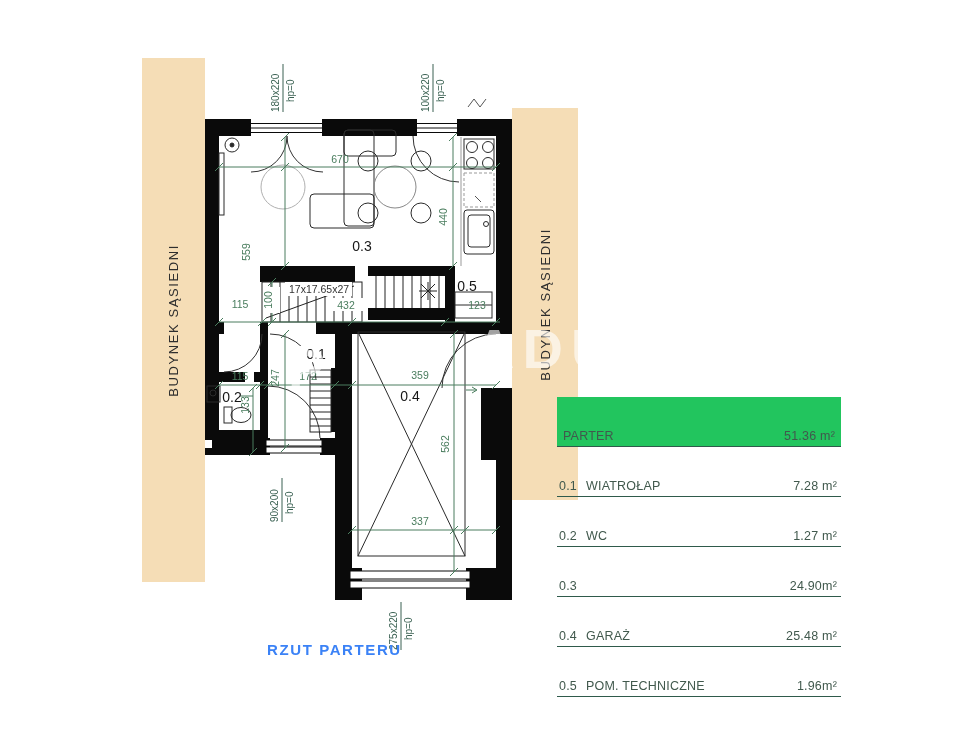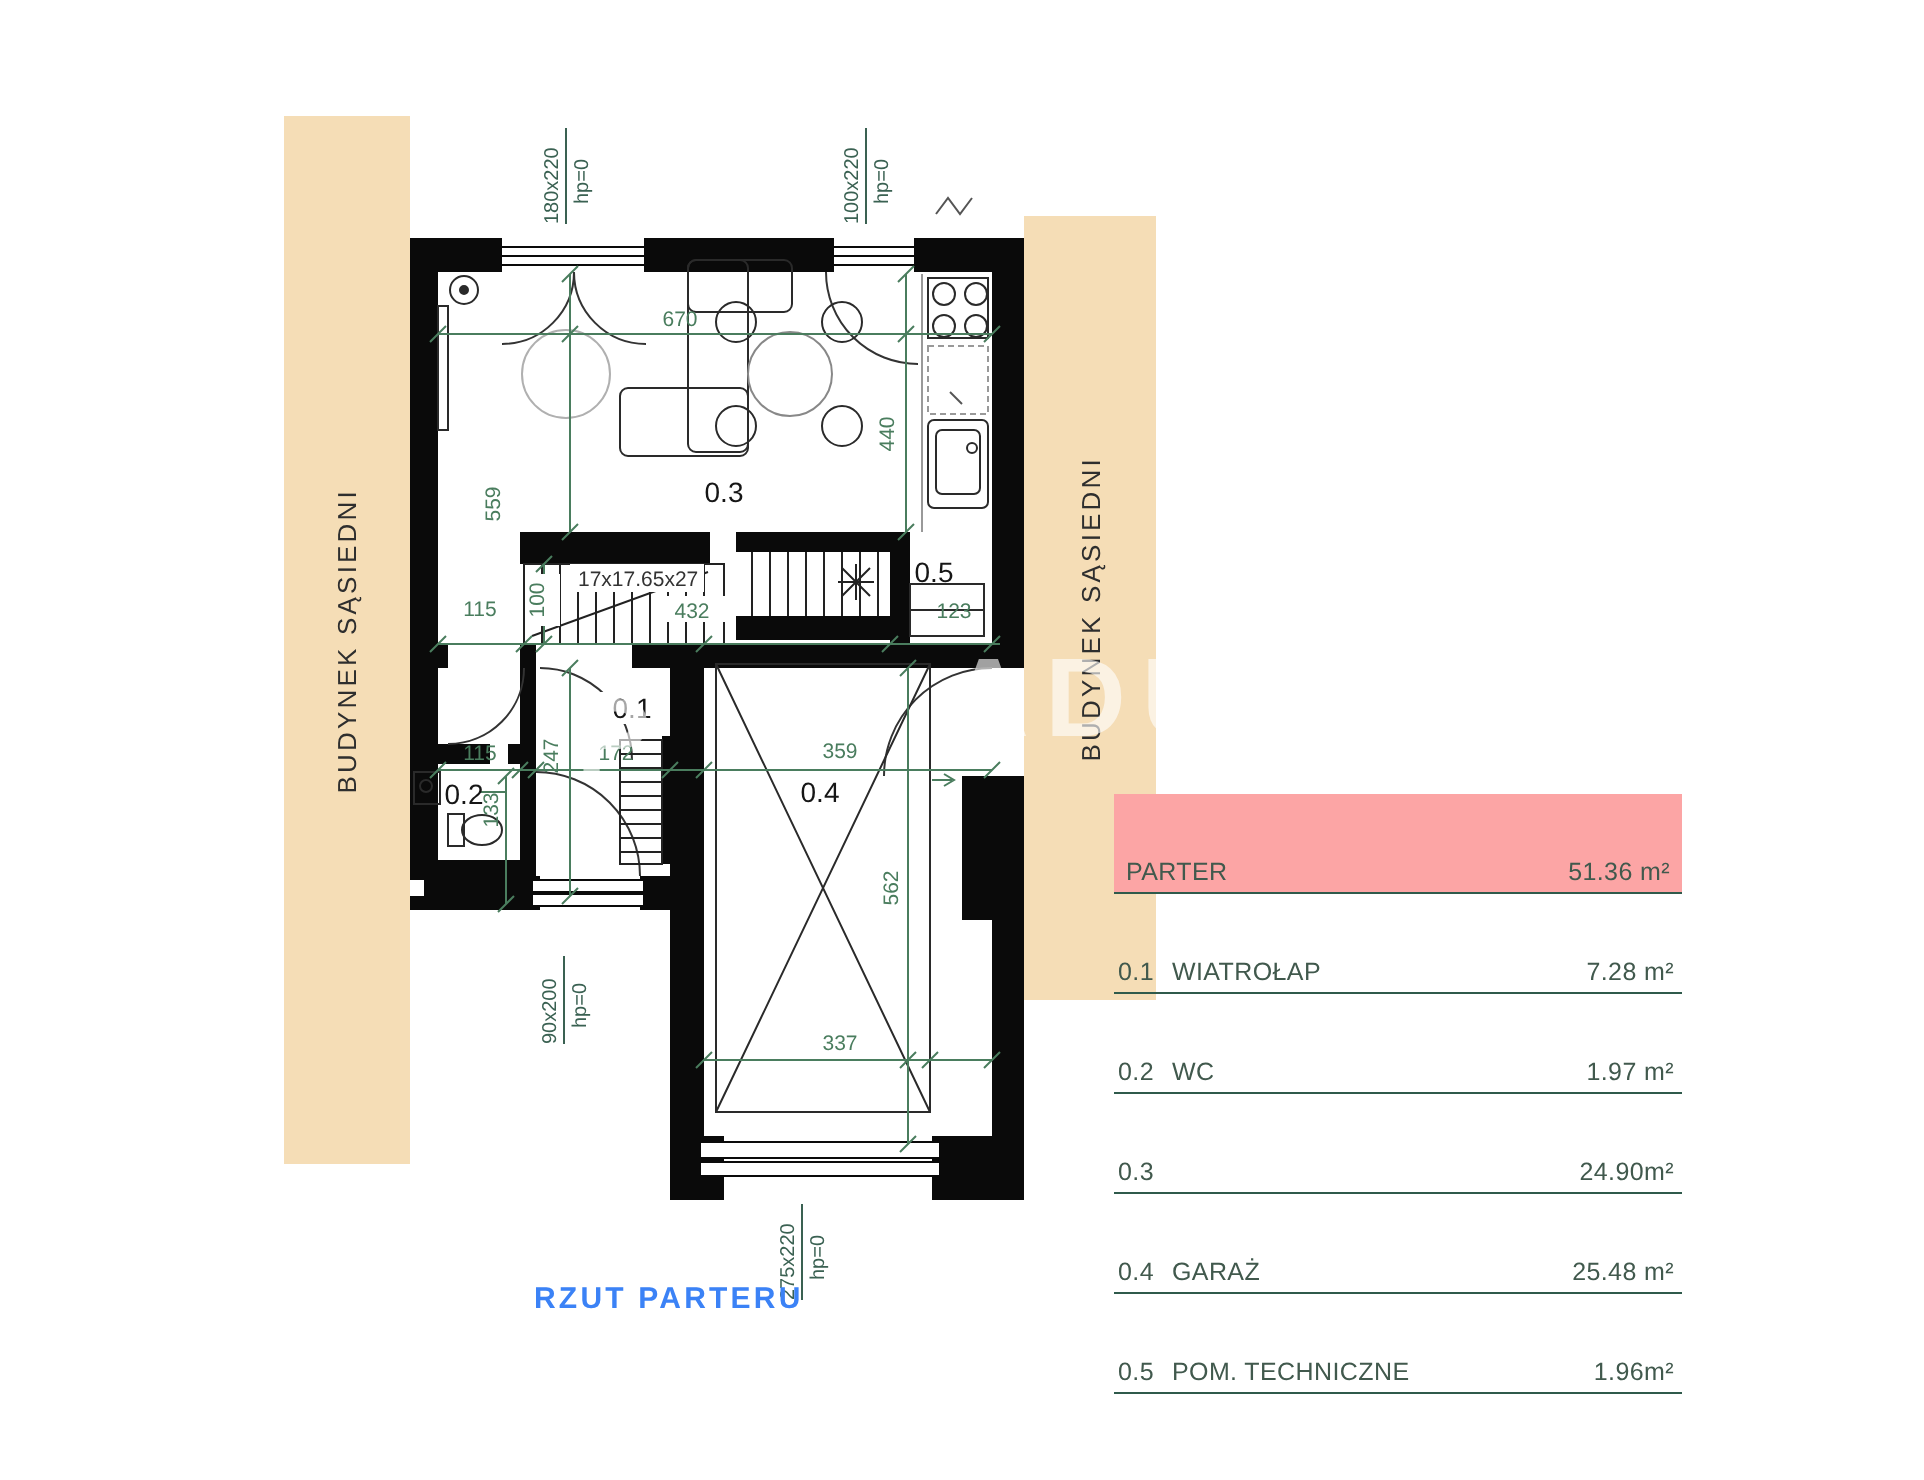--- a/index.html
+++ b/index.html
@@ -25,21 +25,21 @@
   .wm-p{left:288px;top:336px;}
   .wm-adu{left:474px;top:316px;}
   .legend{
     position:absolute;left:557px;top:397px;width:284px;z-index:6;
     font-size:12.5px;color:#41594d;letter-spacing:.2px;
   }
   .legend-row{
     display:flex;justify-content:space-between;align-items:baseline;
     padding:3px 4px 3px 2px;border-bottom:1.4px solid #2f5a4b;
   }
-  .legend-row.header{background:#fca5a5;padding:3px 6px;}
+  .legend-row.header{background:#22c55e;padding:3px 6px;}
   .legend-name{display:flex;gap:9px;}
   .legend-area{text-align:right;white-space:nowrap;margin-top:29px;}
   .page-title{
     position:absolute;left:267px;top:641px;font-size:15px;font-weight:600;
     letter-spacing:1.6px;color:#3b82f6;z-index:6;
   }
   text{font-family:"Liberation Sans","DejaVu Sans",sans-serif;}
   .dimtxt{fill:#4a7d5e;font-size:10.5px;}
   .opentxt{fill:#3a6152;font-size:10px;}
   .roomtxt{fill:#161616;font-size:14px;font-weight:500;}
@@ -268,21 +268,21 @@
         <span>0.1</span>
         <span>WIATROŁAP</span>
       </span>
       <span class="legend-area">7.28 m²</span>
     </div>
     <div class="legend-row">
       <span class="legend-name">
         <span>0.2</span>
         <span>WC</span>
       </span>
-      <span class="legend-area">1.97 m²</span>
+      <span class="legend-area">1.27 m²</span>
     </div>
     <div class="legend-row">
       <span class="legend-name">
         <span>0.3</span>
       </span>
       <span class="legend-area">24.90m²</span>
     </div>
     <div class="legend-row">
       <span class="legend-name">
         <span>0.4</span>

